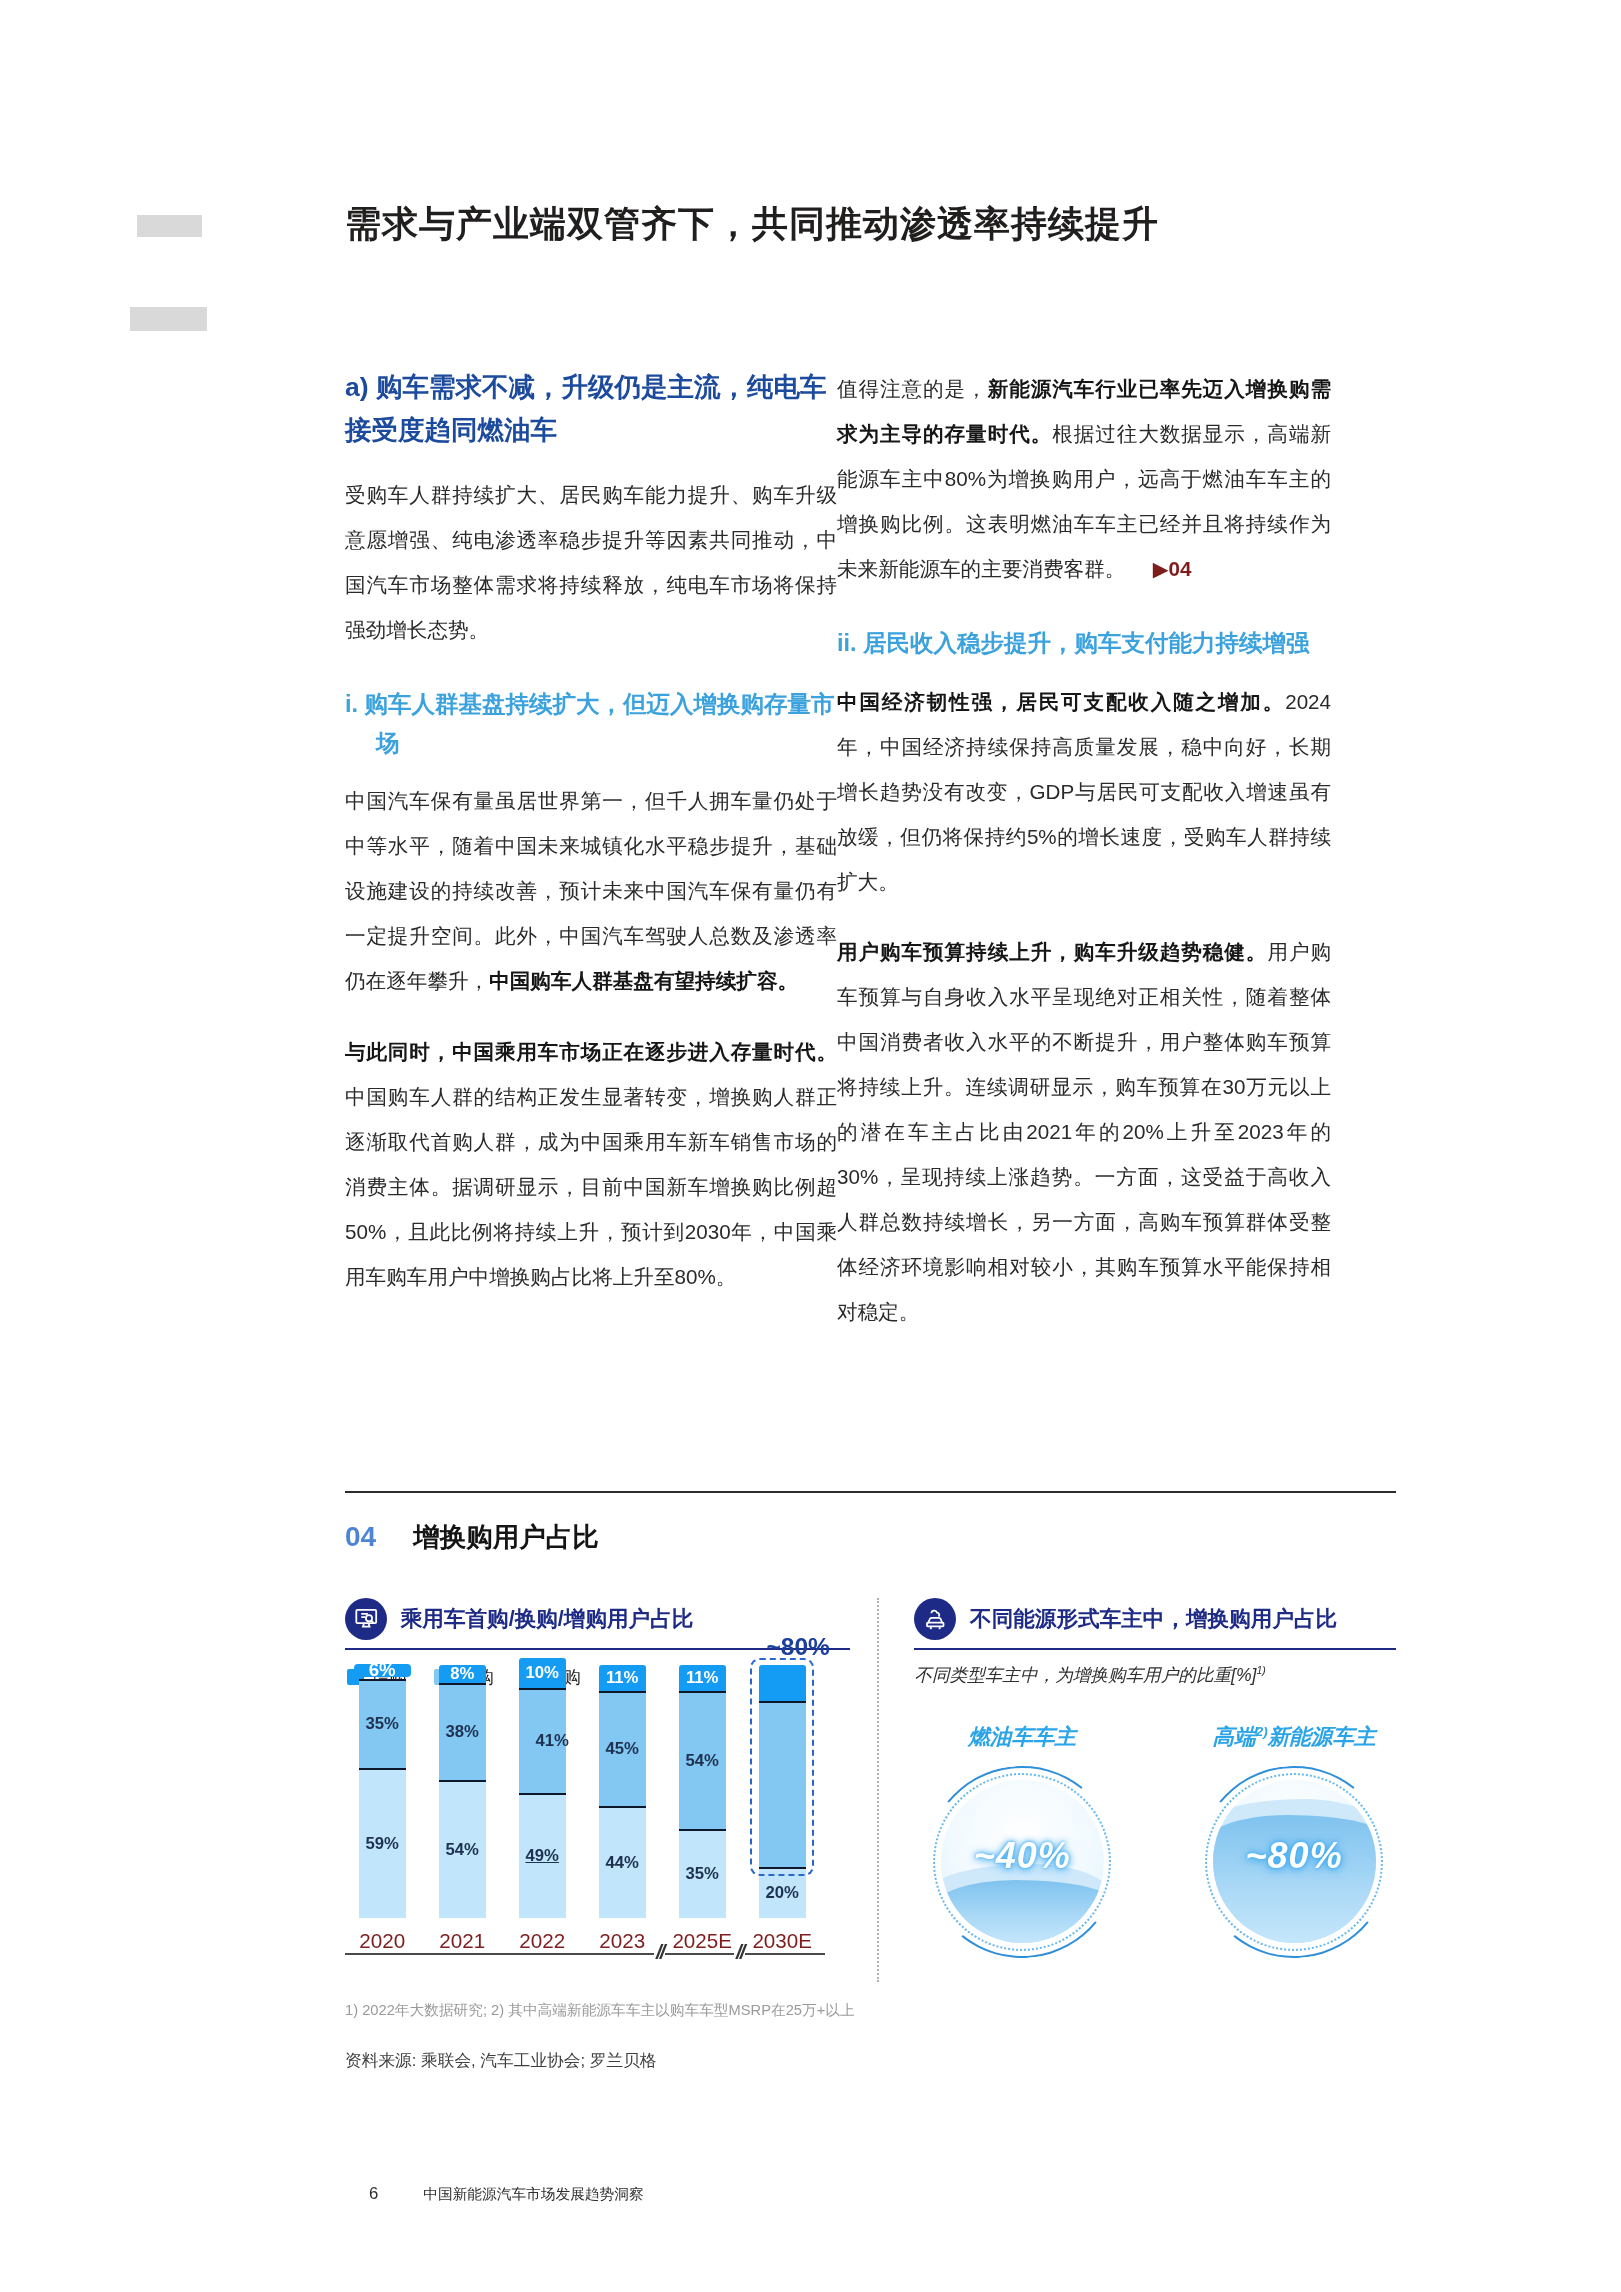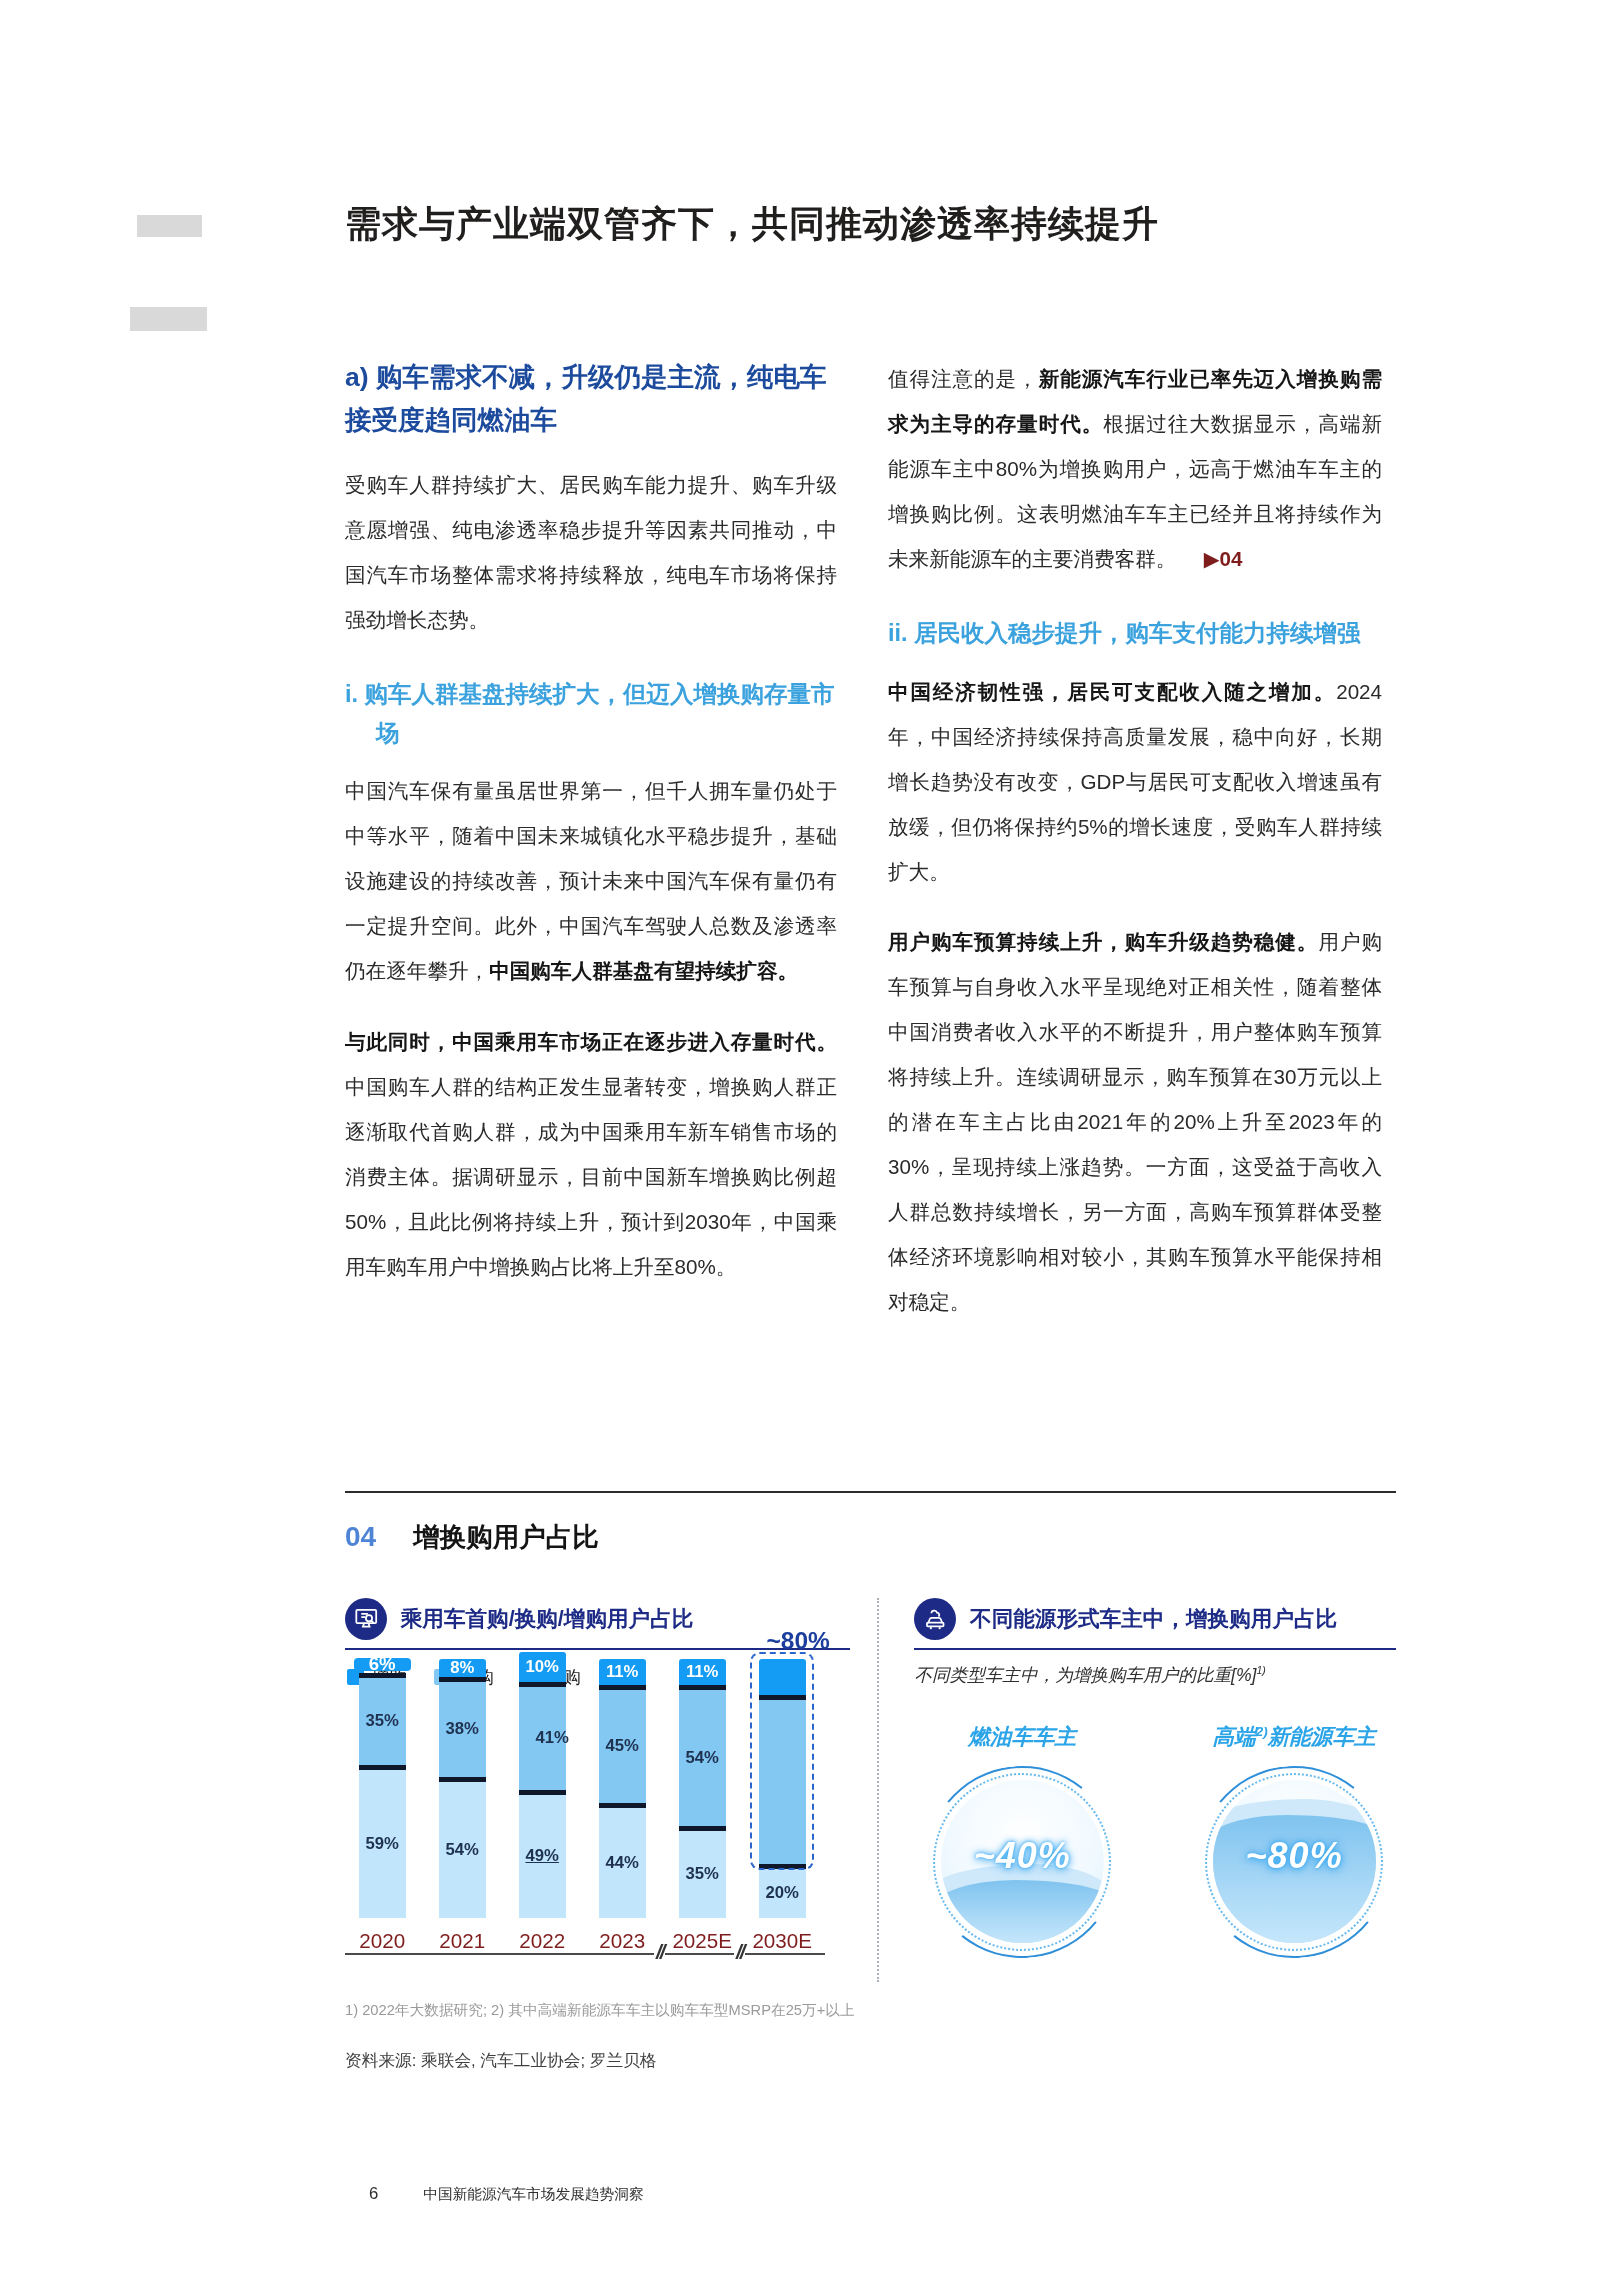--- a/index.html
+++ b/index.html
@@ -6,22 +6,22 @@
   .page{position:relative;width:1621px;height:2293px;background:#fff;overflow:hidden;
         font-family:"Liberation Sans","DejaVu Sans",sans-serif;color:#262626;}
 
   .decor{position:absolute;background:#d9d9d9;}
   .decor1{left:137px;top:215px;width:65px;height:21.6px;}
   .decor2{left:130px;top:307px;width:77px;height:23.5px;}
 
   .page-title{position:absolute;left:345px;top:200px;width:1059px;margin:0;
       font-size:36px;font-weight:bold;color:#211e1e;letter-spacing:1px;}
 
-  .cols{position:absolute;left:345px;top:356px;width:1037px;display:grid;
-        grid-template-columns:492px 494px;column-gap:51px;}
+  .cols{position:absolute;left:345px;top:366px;width:1037px;display:grid;
+        grid-template-columns:492px 494px;}
   .col p{margin:0 0 25.5px 0;font-size:20.6px;line-height:45px;text-align:justify;color:#2a2a2a;}
   .col .b{font-weight:bold;color:#161616;}
   .h-a{margin:0 0 19.6px 0;font-size:26.5px;line-height:43px;font-weight:bold;color:#1c4a9d;}
   .h-sub{margin:33px 0 15.7px 0;font-size:23.5px;line-height:39px;font-weight:bold;color:#3ba2de;
          padding-left:31px;text-indent:-31px;}
   .link{color:#7f1d1d;font-weight:bold;margin-left:27.4px;white-space:nowrap;}
 
   
   .figure{position:absolute;left:345px;top:1491px;width:1051px;border-top:2px solid #2b2b2b;}
   .fig-head{display:flex;align-items:baseline;gap:37px;margin-top:25.5px;}
@@ -44,21 +44,21 @@
 
   .chart{position:relative;height:306px;margin-top:8.8px;}
   .bars{display:flex;align-items:flex-end;gap:33px;padding-left:13.7px;height:255px;}
   .axis{position:absolute;left:0;top:255px;width:480px;border-top:2px solid #4a4a4a;}
   .brk{position:absolute;top:242px;font-size:20.6px;font-style:italic;font-weight:bold;color:#333;
        background:#fff;padding:0 2px;letter-spacing:-2px;}
   .bar-group{width:47px;flex:none;display:flex;flex-direction:column;align-items:center;}
   .bar{position:relative;width:47px;display:flex;flex-direction:column;justify-content:flex-end;}
   .seg{display:flex;align-items:center;justify-content:center;font-size:16.7px;font-weight:bold;}
   .seg:first-child{border-radius:2.9px 2.9px 0 0;}
-  .seg + .seg{border-top:5px solid #0f172a;}
+  .seg + .seg{border-top:2px solid #0f172a;}
   .seg.hl{margin:0 -4.9px 2px;border-radius:3.9px;font-size:18.6px;z-index:2;}
   .xlabel{margin-top:10.8px;font-size:20.6px;color:#7f1d1d;white-space:nowrap;}
   .callout-box{position:absolute;left:-8.8px;right:-8.8px;top:-6.9px;border:2.9px dashed #2a66cc;
                border-radius:9.8px;pointer-events:none;}
   .callout-label{position:absolute;top:-32px;left:7.8px;font-size:24.5px;font-weight:bold;
                  color:#1c3f9e;white-space:nowrap;}
 
   .subtitle{margin-top:12.7px;font-size:17.6px;font-style:italic;color:#2f2f2f;}
   .gauges{display:flex;justify-content:space-between;padding:0 3.9px 0 9.8px;margin-top:35px;font-style:italic;}
   .gauge{display:flex;flex-direction:column;align-items:center;width:196px;}

